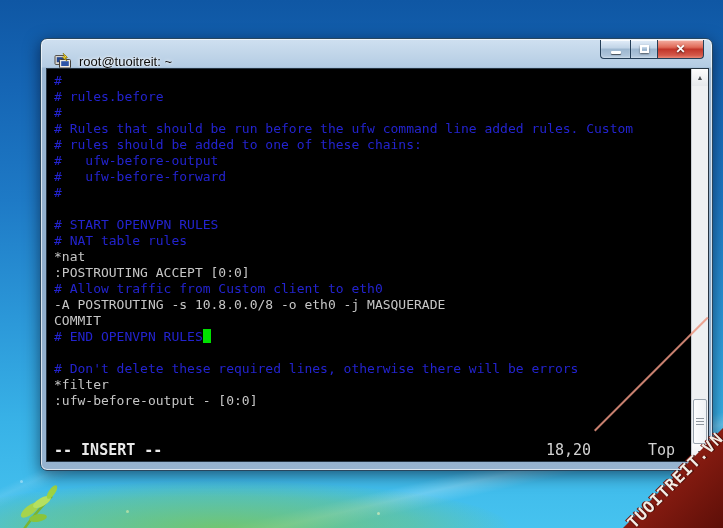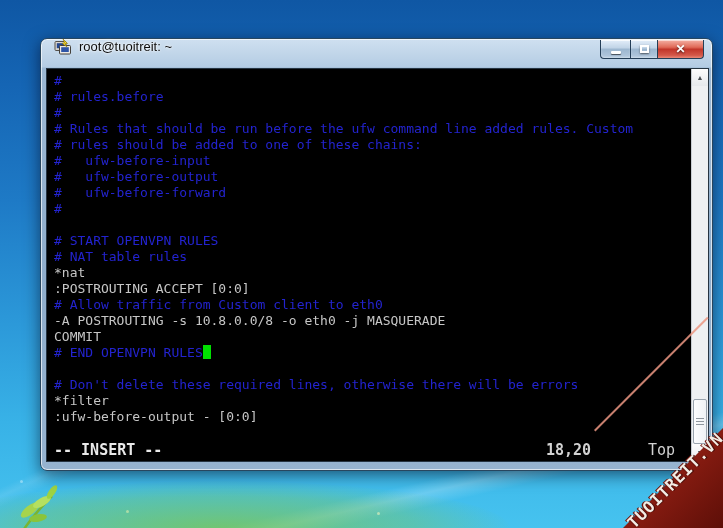--- a/index.html
+++ b/index.html
@@ -30,21 +30,21 @@
   
   .window {
     position:absolute; left:40px; top:38px; width:673px; height:433px;
     border-radius:7px;
     background:linear-gradient(180deg, #cfe0f0 0%, #b4cce3 28px, #9cb8d3 29px, #8fadcb 55%, #96b3d0 100%);
     border:1px solid #28465f;
     box-shadow:0 4px 16px rgba(0,0,20,.55), inset 0 0 0 1px rgba(255,255,255,.65);
   }
   .titlebar {
     position:absolute; left:0; top:0; right:0; height:30px;
-    display:flex; align-items:flex-start; padding-left:13px;
+    display:flex; align-items:flex-end; padding-left:13px;
     border-radius:7px 7px 0 0; cursor:default;
   }
   .titlebar .win-icon { width:18px; height:16px; margin-right:7px; flex:none; }
   .title-text {
     font-size:13px; color:#0c0c0c; text-shadow:0 0 4px #fff, 0 0 2px #fff;
     white-space:nowrap;
   }
   .win-controls { position:absolute; top:1px; right:8px; display:flex; }
   .win-btn {
     height:19px; display:flex; align-items:center; justify-content:center;
@@ -80,21 +80,21 @@
   .t-plain   { color:var(--plain-text,#c6c6c6);margin-top:28px; }
   .cursor {
     display:inline-block; width:8px; height:14px; vertical-align:-2px;
     background:var(--cursor-green,#00e000);
   }
   .term-status {
     position:absolute; left:7px; right:16px; bottom:3px; height:16px;
     font-family:"DejaVu Sans Mono", monospace; font-size:15px; line-height:16px;
   }
   .status-mode  { position:absolute; left:0; font-weight:bold; color:#e9e9e9; }
-  .status-ruler { position:absolute; left:492px; color:#d2d2d2;font-weight:bold; }
+  .status-ruler { position:absolute; left:492px; color:#d2d2d2; }
   .status-scroll{ position:absolute; right:0; color:#d2d2d2; }
 
   
   .term-scrollbar {
     width:17px; flex:none; background:#eef0f2; display:flex; flex-direction:column;
     border-left:1px solid #c8cdd2;
   }
   .sb-btn {
     height:17px; flex:none; display:flex; align-items:center; justify-content:center;
     font-size:7px; color:#4a4f54; background:linear-gradient(180deg,#fdfdfd,#e6e9ec);
@@ -169,21 +169,20 @@
     </div>
 
     <div class="terminal">
       <div class="term-text">
         <div id="term-lines">
             <div class="term-line"><span class="t-comment">#</span></div>
             <div class="term-line"><span class="t-comment"># rules.before</span></div>
             <div class="term-line"><span class="t-comment">#</span></div>
             <div class="term-line"><span class="t-comment"># Rules that should be run before the ufw command line added rules. Custom</span></div>
             <div class="term-line"><span class="t-comment"># rules should be added to one of these chains:</span></div>
-            <div class="term-line"><span class="t-comment">#   ufw-before-input</span></div>
             <div class="term-line"><span class="t-comment">#   ufw-before-output</span></div>
             <div class="term-line"><span class="t-comment">#   ufw-before-forward</span></div>
             <div class="term-line"><span class="t-comment">#</span></div>
             <div class="term-line"><span class="t-plain"></span></div>
             <div class="term-line"><span class="t-comment"># START OPENVPN RULES</span></div>
             <div class="term-line"><span class="t-comment"># NAT table rules</span></div>
             <div class="term-line"><span class="t-plain">*nat</span></div>
             <div class="term-line"><span class="t-plain">:POSTROUTING ACCEPT [0:0]</span></div>
             <div class="term-line"><span class="t-comment"># Allow traffic from Custom client to eth0</span></div>
             <div class="term-line"><span class="t-plain">-A POSTROUTING -s 10.8.0.0/8 -o eth0 -j MASQUERADE</span></div>

